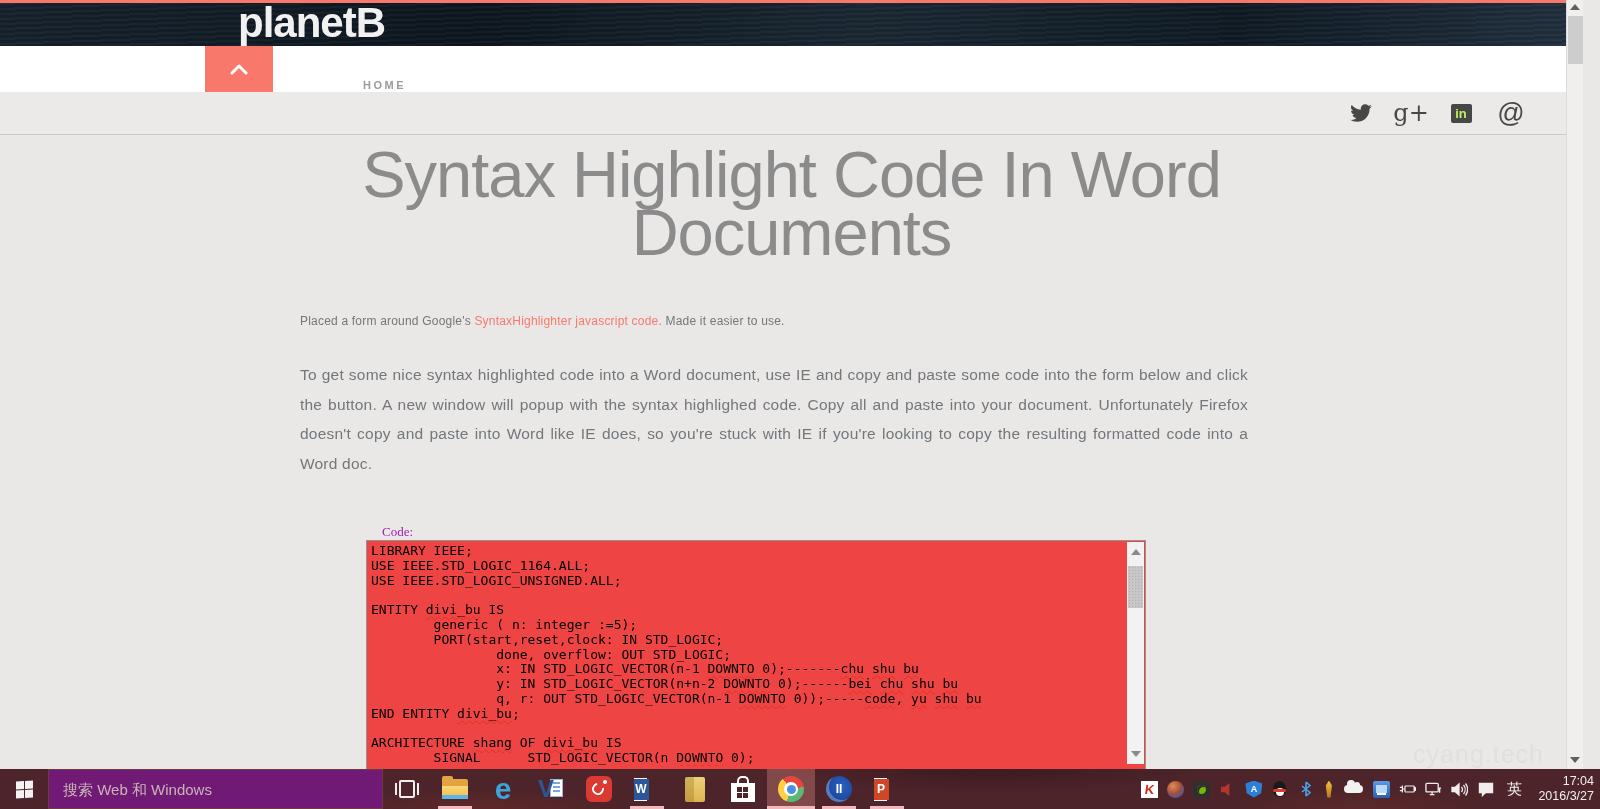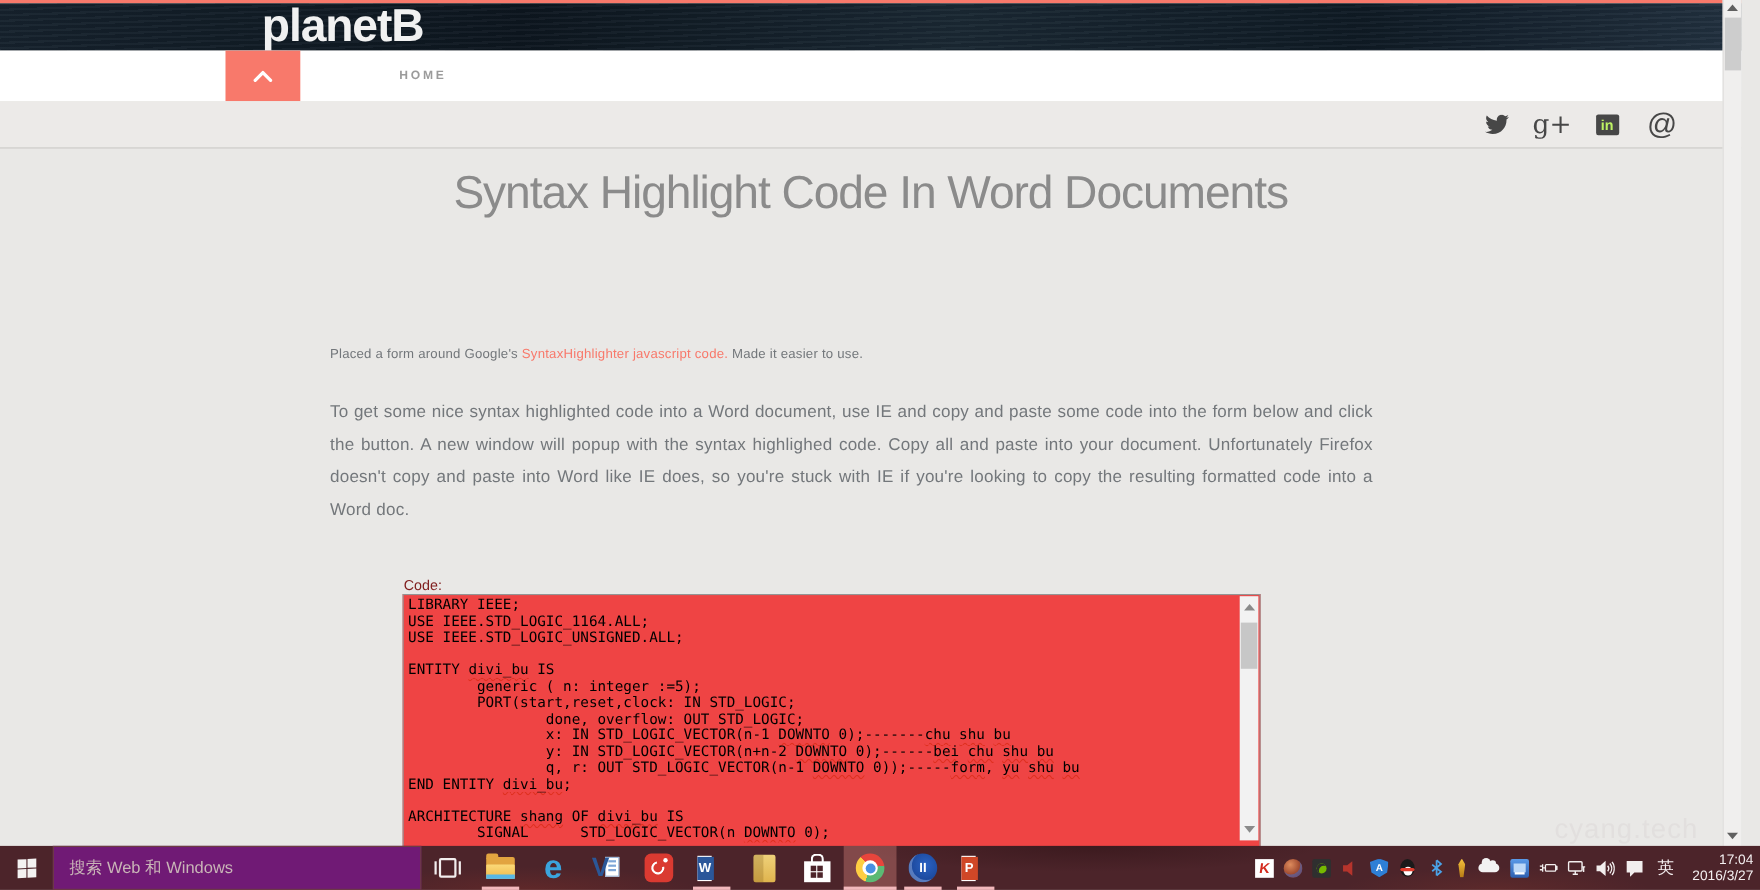--- a/index.html
+++ b/index.html
@@ -11,37 +11,37 @@
   .page { position:absolute; left:0; top:0; width:1583px; height:769px; overflow:hidden; background:#e9e8e6; }
 
   .topline { position:absolute; left:0; top:0; width:1583px; height:3px; background:var(--accent,#f8796b); }
   .hero { position:absolute; left:0; top:3px; width:1583px; height:43px;
           background:linear-gradient(100deg,#16222d 0%,#0d161f 30%,#1a2833 55%,#0f1a24 78%,#223140 100%); }
   .hero-streak { position:absolute; inset:0; background:repeating-linear-gradient(178deg, rgba(255,255,255,0.03) 0 2px, rgba(0,0,0,0.05) 2px 5px); }
   .logo { position:absolute; left:205px; top:-4px; font-size:42px; font-weight:bold; color:#f1f1f1; letter-spacing:-1px;margin-left:33px; }
 
   .navbar { position:absolute; left:0; top:46px; width:1583px; height:46px; background:#ffffff; }
   .navtab { position:absolute; left:205px; top:0; width:68px; height:46px; background:var(--accent,#f8796b); display:flex; align-items:center; justify-content:center; cursor:pointer; }
-  .nav-home { position:absolute; left:363px; top:0; height:46px; display:flex; align-items:center; font-size:11px; font-weight:bold; letter-spacing:2.5px; color:#9b9b9b; cursor:pointer; }
+  .nav-home { position:absolute; left:363px; top:16px; height:46px; display:flex; align-items:center; font-size:11px; font-weight:bold; letter-spacing:2.5px; color:#9b9b9b; cursor:pointer; }
 
   .socialband { position:absolute; left:0; top:92px; width:1583px; height:43px; background:#eceae8; border-bottom:1px solid #c9c8c6; }
   .socials { position:absolute; right:60px; top:0; height:42px; display:flex; align-items:center; gap:26px; color:#474747; }
   .soc { display:flex; align-items:center; justify-content:center; width:24px; height:24px; cursor:pointer; }
   .soc-gplus { font-family:"DejaVu Serif", serif; font-size:24px; line-height:24px; color:#474747; }
   .soc-in { width:21px; height:19px; background:#474747; border-radius:2px; color:#bef264; font-size:13px; font-weight:bold; display:flex; align-items:center; justify-content:center; }
   .soc-at { font-size:27px; line-height:24px; color:#474747; }
 
   .article-title { position:absolute; left:0; top:146px; width:1583px; text-align:center; }
-  .article-title h1 { margin:0 auto; width:1050px; font-size:42px; line-height:58px; font-weight:100; letter-spacing:-1px; color:#8b8b8b; }
+  .article-title h1 { margin:0 auto; width:1050px; font-size:65px; line-height:58px; font-weight:100; letter-spacing:-1px; color:#8b8b8b; }
 
   .para1 { position:absolute; left:300px; top:314px; width:960px; font-size:12px; color:#73777b; letter-spacing:0.2px; }
   .para1 a { color:var(--accent,#f8796b); text-decoration:none; cursor:pointer; }
   .para2 { position:absolute; left:300px; top:360px; width:948px; font-size:15.5px; line-height:29.6px; color:#73777b; letter-spacing:0.2px; text-align:justify; }
 
-  .code-label { position:absolute; left:367px; top:524px; font-family:Liberation Sans, sans-serif; font-size:13px; color:#7f1d1d; }
+  .code-label { position:absolute; left:382px; top:524px; font-family:Liberation Serif, serif; font-size:13px; color:#a21caf; }
   .code-box { position:absolute; left:366px; top:540px; width:780px; height:262px; background:#ef4444; border:1px solid #949494; }
   .code-pre { position:absolute; left:4px; top:3px; right:20px; font-family:"DejaVu Sans Mono", monospace; font-size:13px; line-height:14.8px; color:#000; white-space:pre; overflow:hidden; }
   .sq { text-decoration:underline wavy #e03020 1px; text-underline-offset:2px; text-decoration-skip-ink:none; }
 
   
   .ta-scroll { position:absolute; top:1px; right:1px; width:17px; height:222px; background:#f2f2f2; }
   .ta-thumb { position:absolute; left:1px; top:24px; width:15px; height:42px; background:#c7c7c7; background-image:radial-gradient(#b0b0b0 18%, transparent 19%); background-size:3px 3px; }
   .arr { width:0; height:0; position:absolute; left:4px; }
   .arr-up { top:7px; border-left:5px solid transparent; border-right:5px solid transparent; border-bottom:6px solid #8a8a8a; }
   .arr-down { bottom:7px; border-left:5px solid transparent; border-right:5px solid transparent; border-top:6px solid #8a8a8a; }
@@ -190,21 +190,21 @@
       <pre class="code-pre">LIBRARY IEEE;
 USE IEEE.STD_LOGIC_1164.ALL;
 USE IEEE.STD_LOGIC_UNSIGNED.ALL;
 
 ENTITY <span class="sq">divi_bu</span> IS
         generic ( n: integer :=5);
         PORT(start,reset,clock: IN STD_LOGIC;
                 done, overflow: OUT STD_LOGIC;
                 x: IN STD_LOGIC_VECTOR(n-1 <span class="sq">DOWNTO</span> 0);-------<span class="sq">chu</span> <span class="sq">shu</span> <span class="sq">bu</span>
                 y: IN STD_LOGIC_VECTOR(n+n-2 <span class="sq">DOWNTO</span> 0);------<span class="sq">bei</span> <span class="sq">chu</span> <span class="sq">shu</span> <span class="sq">bu</span>
-                q, r: OUT STD_LOGIC_VECTOR(n-1 <span class="sq">DOWNTO</span> 0));-----<span class="sq">form</span>, <span class="sq">yu</span> <span class="sq">shu</span> <span class="sq">bu</span>
+                q, r: OUT STD_LOGIC_VECTOR(n-1 <span class="sq">DOWNTO</span> 0));-----<span class="sq">code</span>, <span class="sq">yu</span> <span class="sq">shu</span> <span class="sq">bu</span>
 END ENTITY <span class="sq">divi_bu</span>;
 
 ARCHITECTURE <span class="sq">shang</span> OF <span class="sq">divi_bu</span> IS
         SIGNAL      STD_LOGIC_VECTOR(n <span class="sq">DOWNTO</span> 0);</pre>
       <div class="ta-scroll">
         <div class="arr arr-up"></div>
         <div class="ta-thumb"></div>
         <div class="arr arr-down"></div>
       </div>
     </div>

